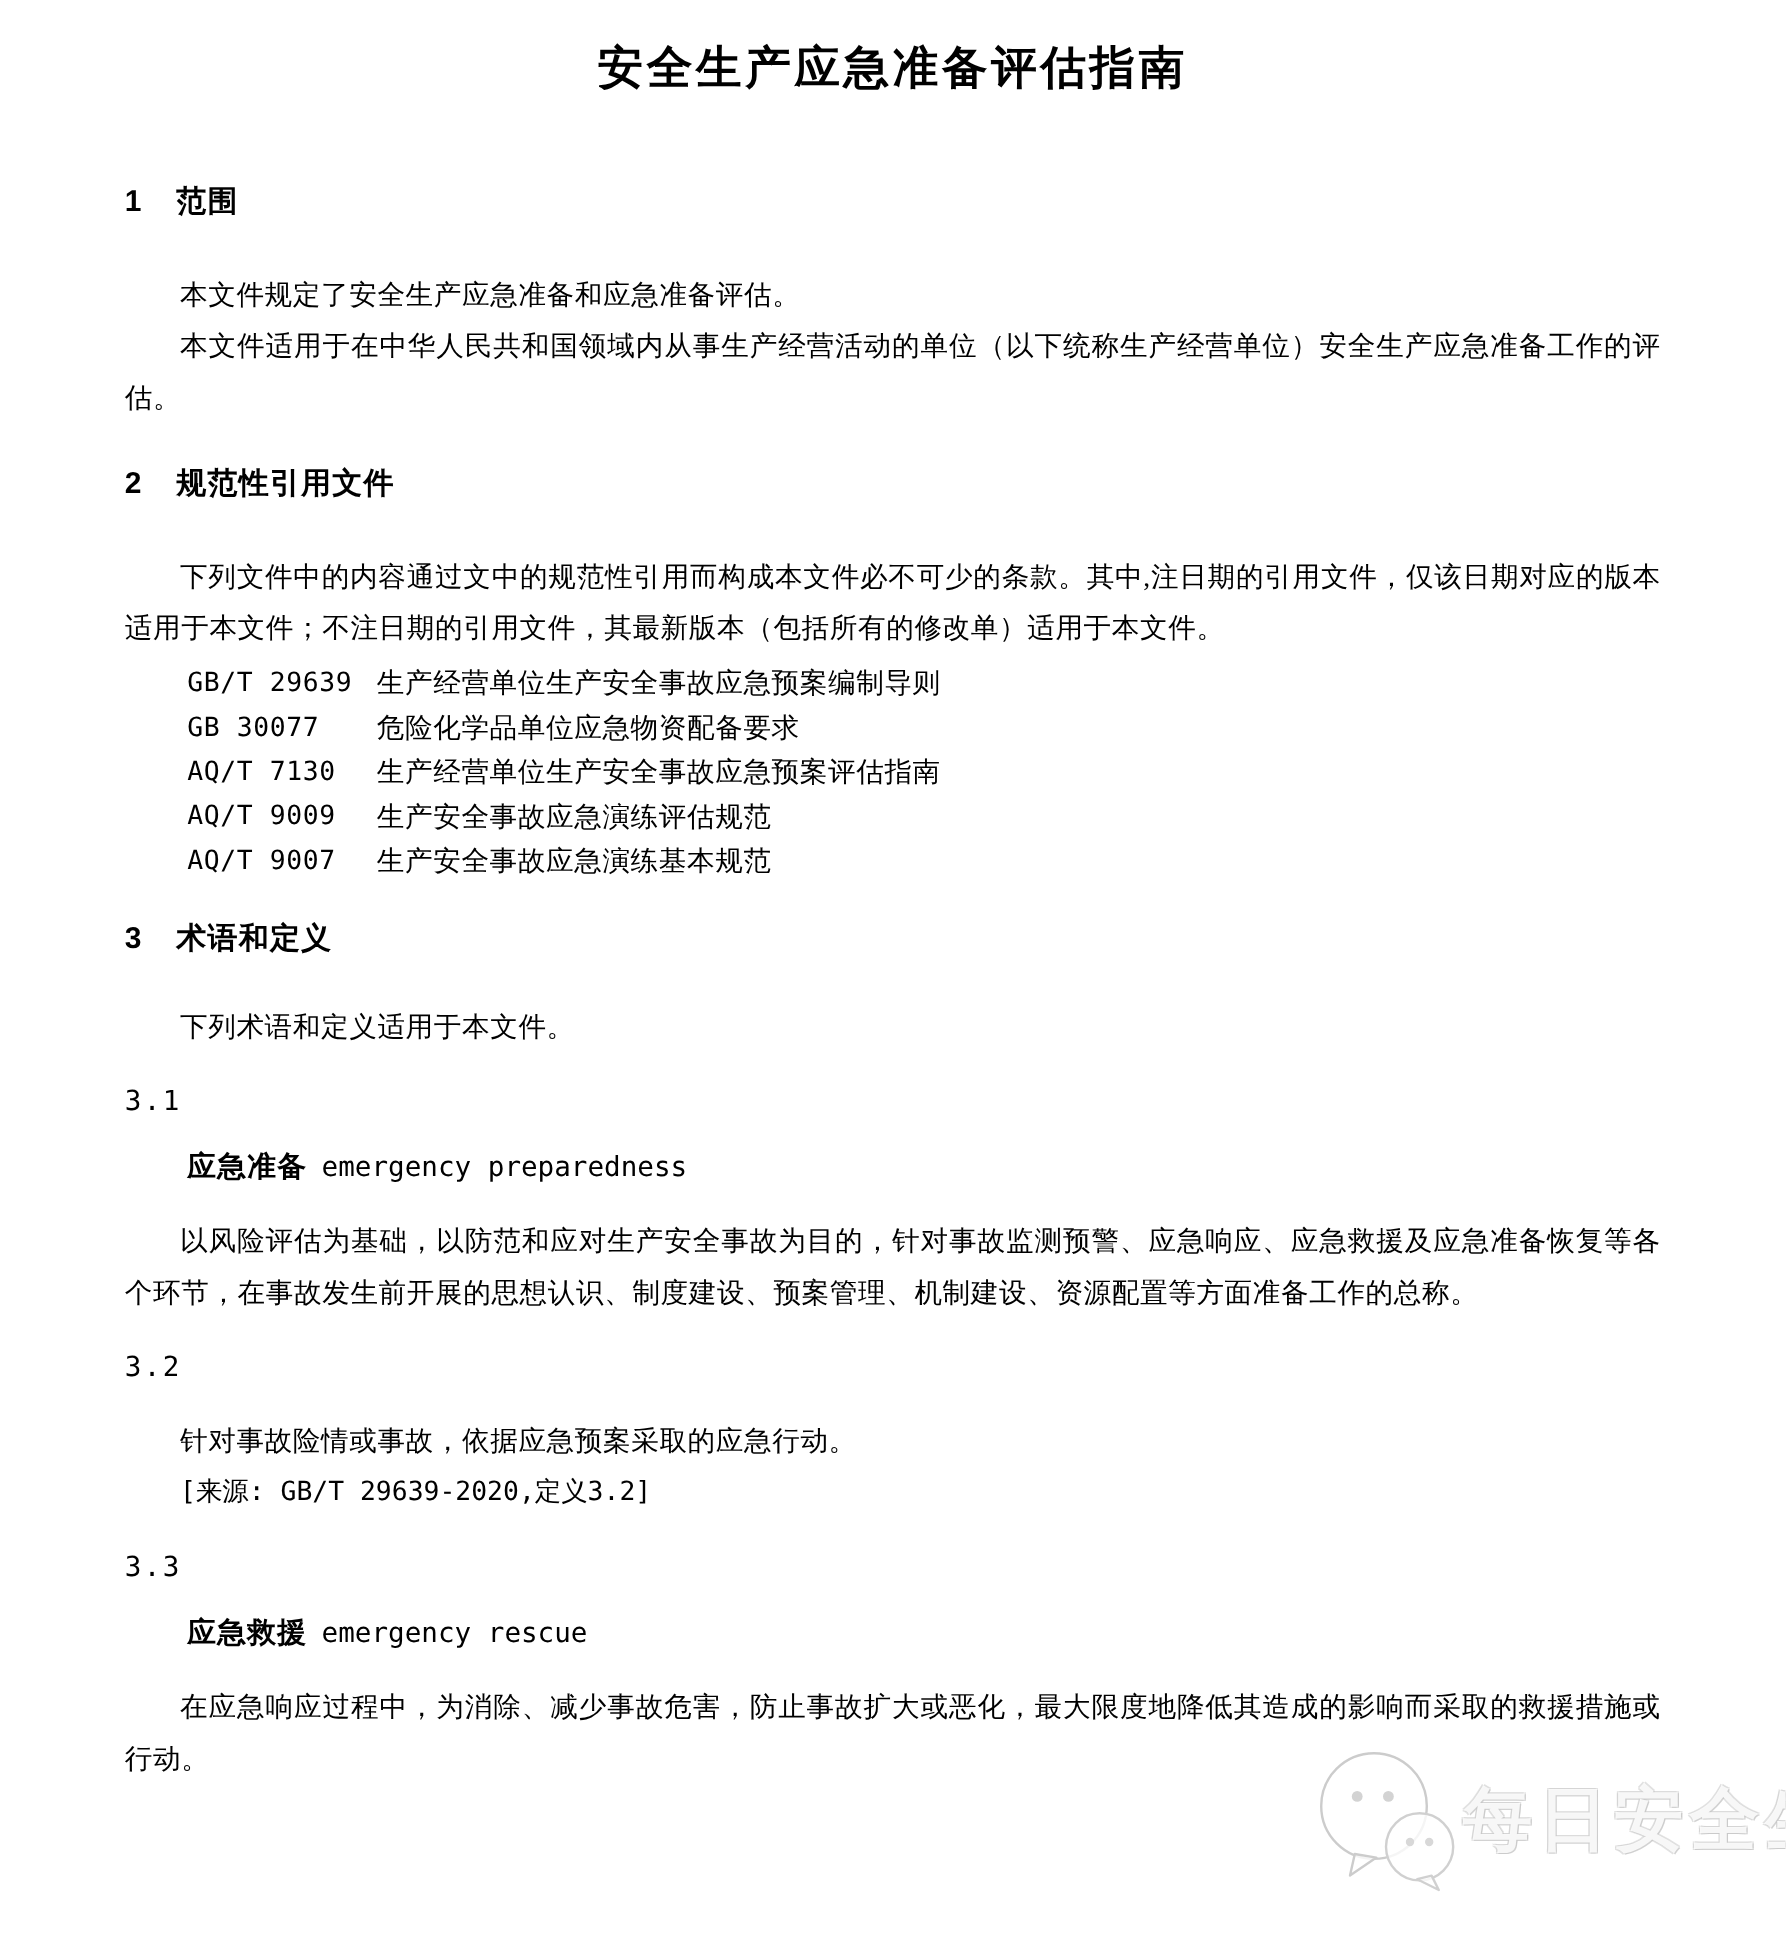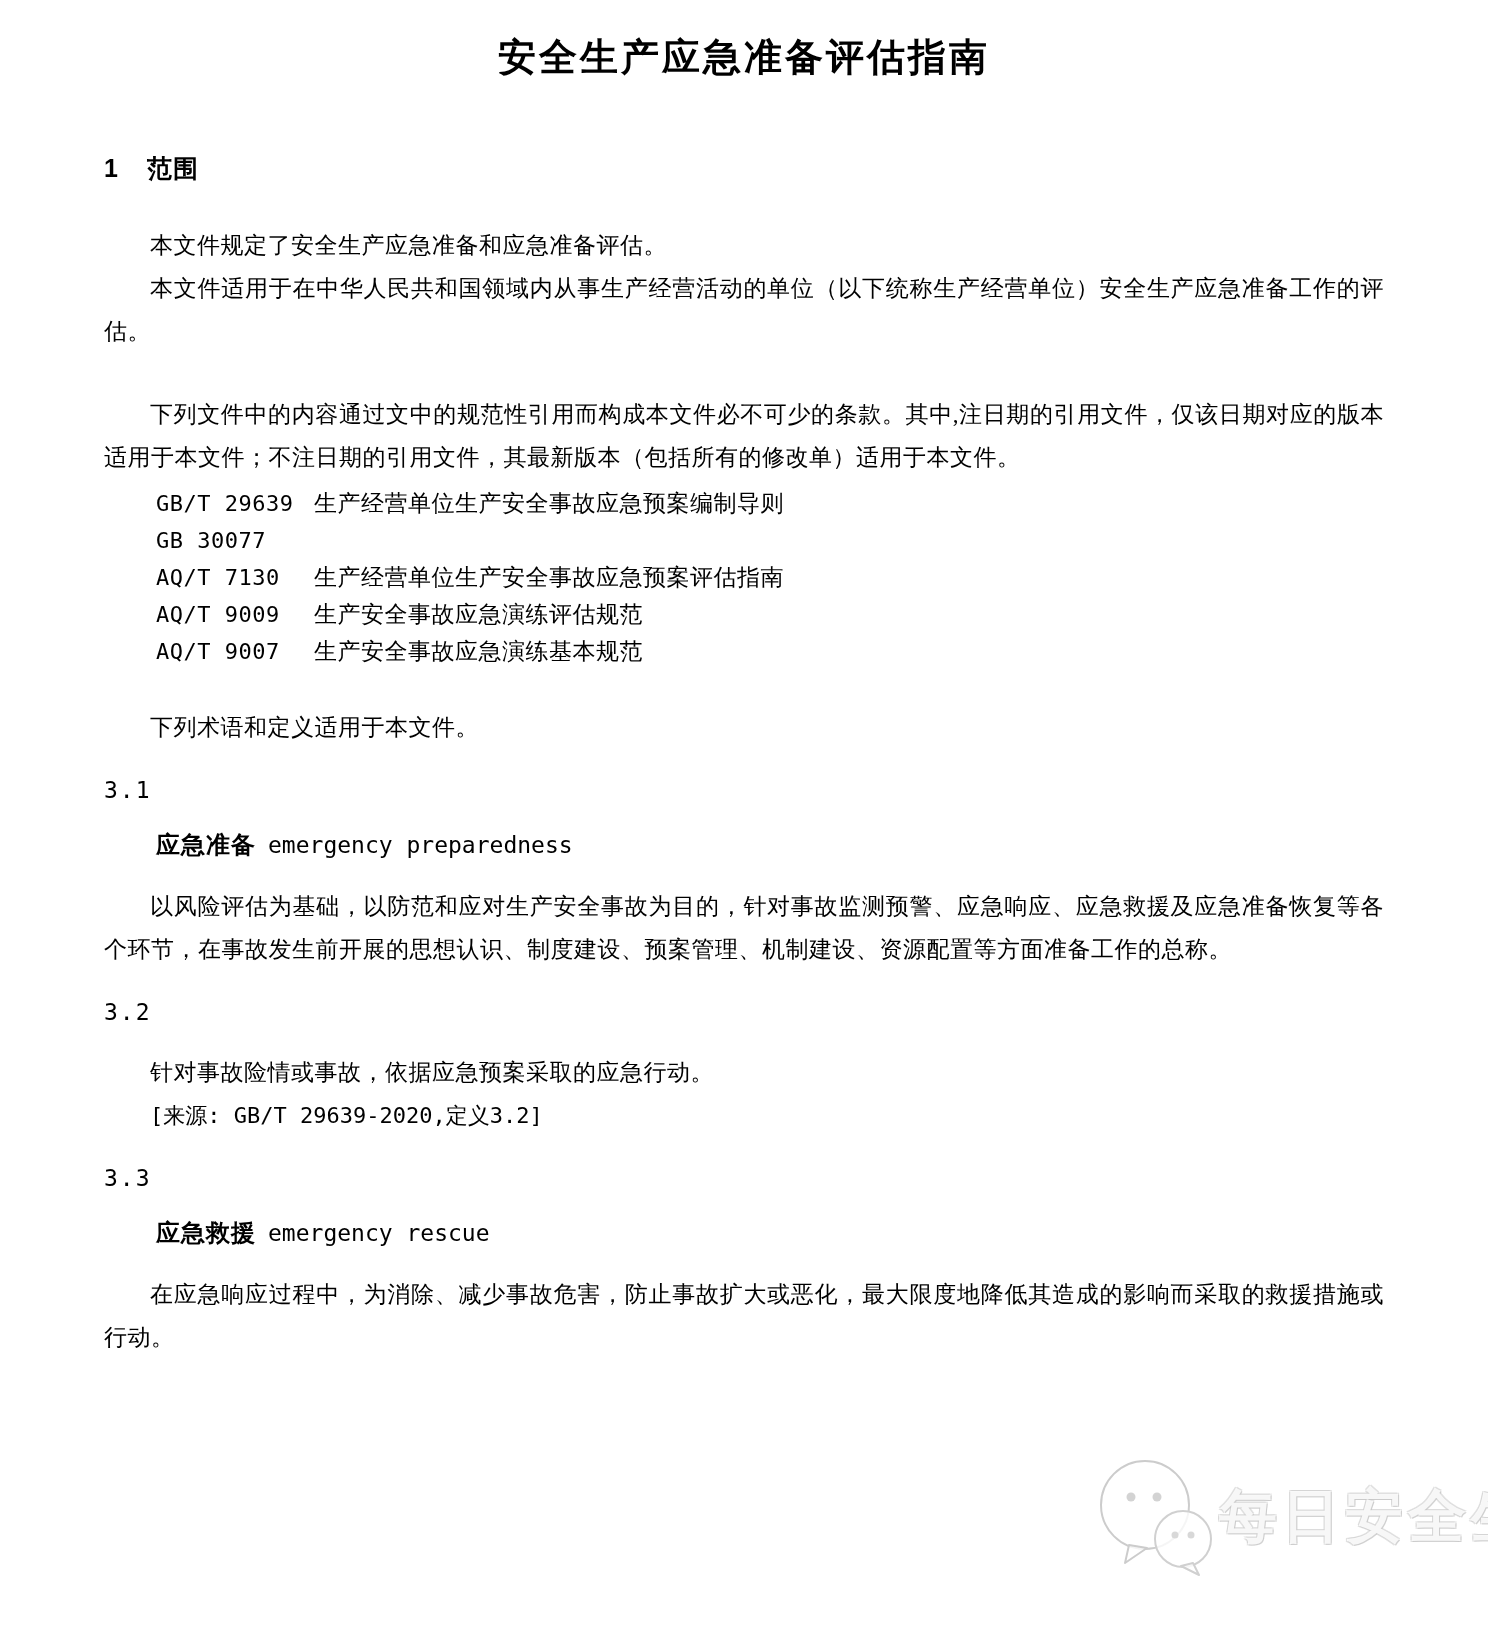--- a/index.html
+++ b/index.html
@@ -126,44 +126,51 @@
   <h1 class="doc-title">安全生产应急准备评估指南</h1>
 
   <div class="content">
 
     <div class="sec-heading mt-h1">
       <span class="sec-num">1</span><span>范围</span>
     </div>
     <p class="para mt-p1">本文件规定了安全生产应急准备和应急准备评估。</p>
     <p class="para">本文件适用于在中华人民共和国领域内从事生产经营活动的单位（以下统称生产经营单位）安全生产应急准备工作的评估。</p>
 
+    <div class="sec-heading mt-h2">
+      <span class="sec-num">2</span><span>规范性引用文件</span>
+    </div>
     <p class="para mt-p2">下列文件中的内容通过文中的规范性引用而构成本文件必不可少的条款。其中,注日期的引用文件，仅该日期对应的版本适用于本文件；不注日期的引用文件，其最新版本（包括所有的修改单）适用于本文件。</p>
 
     <div class="refs">
       <div class="ref-row">
         <span class="ref-code">GB/T 29639</span>
         <span class="ref-title">生产经营单位生产安全事故应急预案编制导则</span>
       </div>
       <div class="ref-row">
         <span class="ref-code">GB 30077</span>
+        <span class="ref-title">危险化学品单位应急物资配备要求</span>
       </div>
       <div class="ref-row">
         <span class="ref-code">AQ/T 7130</span>
         <span class="ref-title">生产经营单位生产安全事故应急预案评估指南</span>
       </div>
       <div class="ref-row">
         <span class="ref-code">AQ/T 9009</span>
         <span class="ref-title">生产安全事故应急演练评估规范</span>
       </div>
       <div class="ref-row">
         <span class="ref-code">AQ/T 9007</span>
         <span class="ref-title">生产安全事故应急演练基本规范</span>
       </div>
     </div>
 
+    <div class="sec-heading mt-h3">
+      <span class="sec-num">3</span><span>术语和定义</span>
+    </div>
     <p class="para mt-intro">下列术语和定义适用于本文件。</p>
 
     <div class="term-num">3.1</div>
     <div class="term-name">
       <span class="term-zh">应急准备</span><span class="term-en">emergency preparedness</span>
     </div>
     <p class="para term-def">以风险评估为基础，以防范和应对生产安全事故为目的，针对事故监测预警、应急响应、应急救援及应急准备恢复等各个环节，在事故发生前开展的思想认识、制度建设、预案管理、机制建设、资源配置等方面准备工作的总称。</p>
 
     <div class="term-num">3.2</div>
     <p class="para term-def">针对事故险情或事故，依据应急预案采取的应急行动。</p>

